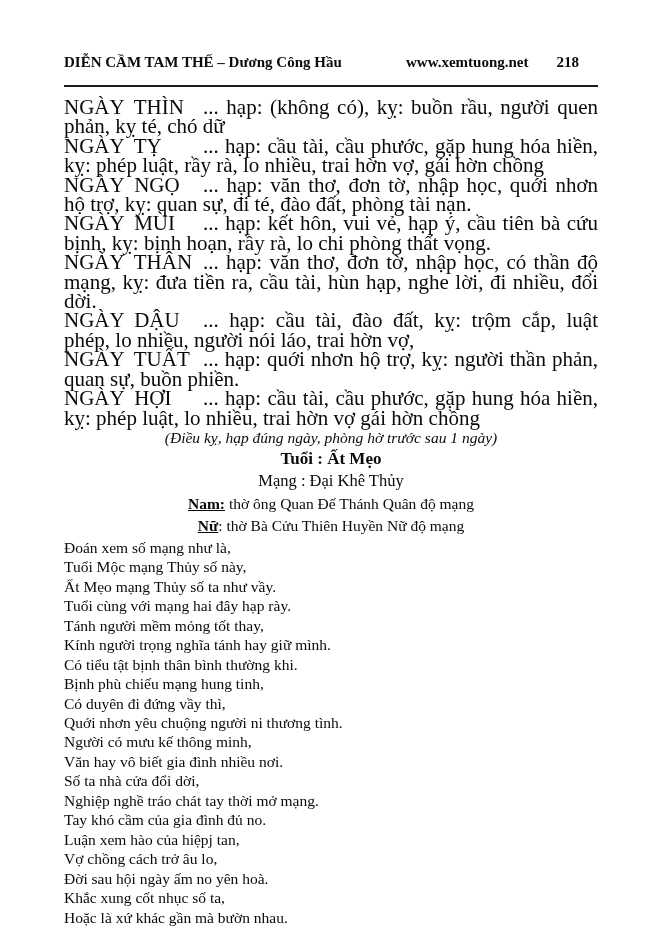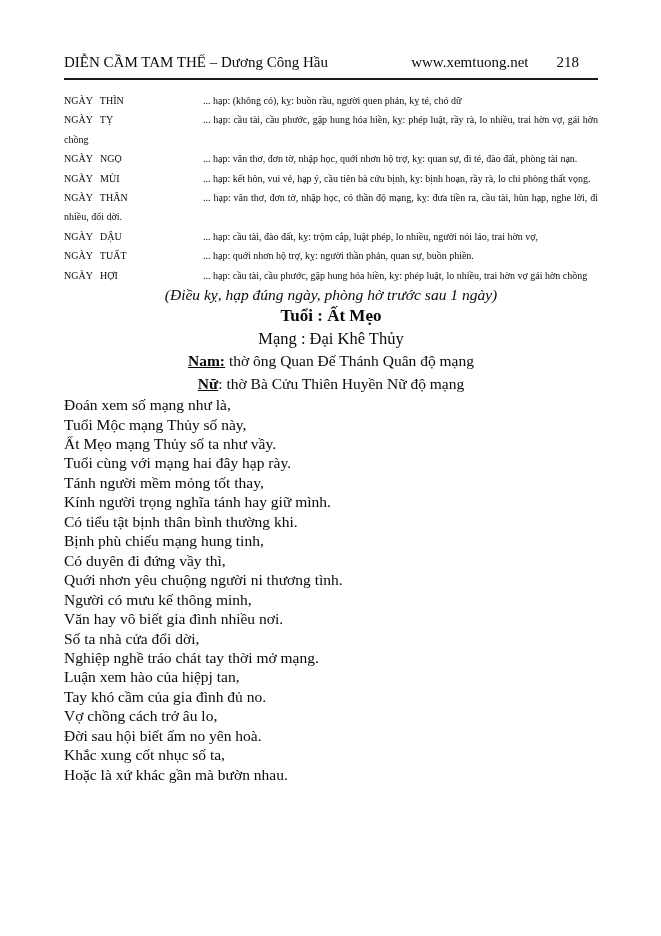--- a/index.html
+++ b/index.html
@@ -17,30 +17,31 @@
   .content {
     padding: 38px 63px 0 64px; 
   }
   
   .header {
     display: flex;
     align-items: baseline;
     font-size: 15px;
     line-height: 18px;
     border-bottom: 2px solid #1b1b1b;
-    padding-bottom: 7px;
+    padding-bottom: 14px;
+    font-weight: bold;
   }
   .header-title { flex: 1 1 auto; white-space: nowrap; }
   .header-site  { white-space: nowrap; }
   .header-page  { margin-left: 28px; padding-right: 19px; white-space: nowrap; margin-top: 15px; }
   
   .days { margin-top: 11px; }
   .day-row {
     margin: 0;
-    font-size: 10px;
+    font-size: 21px;
     line-height: 19.4px;
     text-align: justify;
     text-justify: inter-word;
   }
   .day-label {
     display: inline-block;
     width: 139px;
     word-spacing: 5px;
     vertical-align: baseline;
   }
@@ -112,22 +113,22 @@
       <div class="poem-line">Tánh người mềm mỏng tốt thay,</div>
       <div class="poem-line">Kính người trọng nghĩa tánh hay giữ mình.</div>
       <div class="poem-line">Có tiểu tật bịnh thân bình thường khi.</div>
       <div class="poem-line">Bịnh phù chiếu mạng hung tinh,</div>
       <div class="poem-line">Có duyên đi đứng vầy thì,</div>
       <div class="poem-line">Quới nhơn yêu chuộng người ni thương tình.</div>
       <div class="poem-line">Người có mưu kế thông minh,</div>
       <div class="poem-line">Văn hay vô biết gia đình nhiều nơi.</div>
       <div class="poem-line">Số ta nhà cửa đổi dời,</div>
       <div class="poem-line">Nghiệp nghề tráo chát tay thời mở mạng.</div>
+      <div class="poem-line">Tay khó cầm của gia đình đủ no.</div>
       <div class="poem-line">Luận xem hào của hiệpj tan,</div>
-      <div class="poem-line">Tay khó cầm của gia đình đủ no.</div>
       <div class="poem-line">Vợ chồng cách trở âu lo,</div>
-      <div class="poem-line">Đời sau hội biết ấm no yên hoà.</div>
+      <div class="poem-line">Đời sau hội ngày ấm no yên hoà.</div>
       <div class="poem-line">Khắc xung cốt nhục số ta,</div>
       <div class="poem-line">Hoặc là xứ khác gần mà bườn nhau.</div>
     </div>
 
   </div>
 </div>
 
 </body></html>

